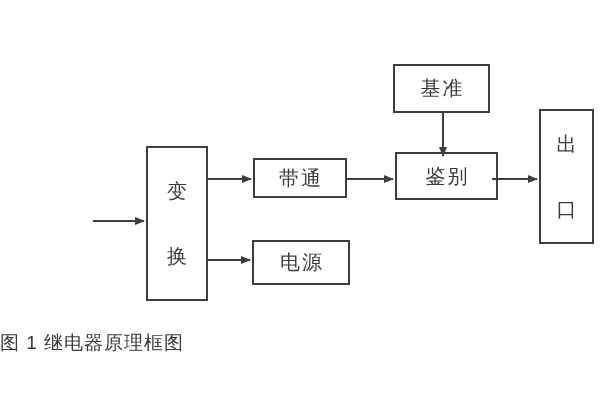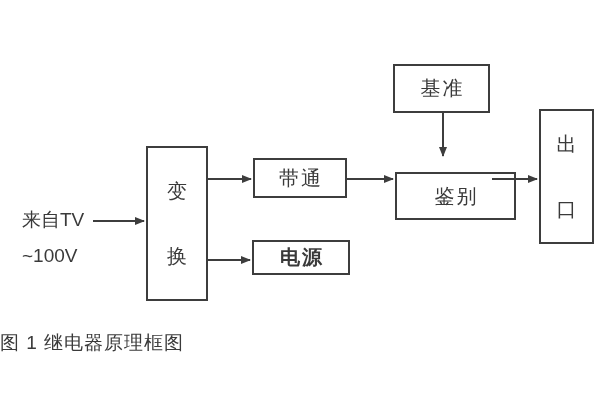--- a/index.html
+++ b/index.html
@@ -24,23 +24,23 @@
     padding-left:2px;
   }
   .block.vertical{
     flex-direction:column;
     gap:38px;
     letter-spacing:0;
     padding-left:0;
   }
   .block-transform{left:146px;top:146px;width:62px;height:155px;}
   .block-bandpass{left:253px;top:158px;width:94px;height:40px;}
-  .block-power{left:252px;top:240px;width:98px;height:35px;font-weight:bold;}
+  .block-power{left:252px;top:240px;width:98px;height:45px;}
   .block-reference{left:393px;top:64px;width:97px;height:49px;}
-  .block-discriminator{left:395px;top:172px;width:121px;height:48px;}
+  .block-discriminator{left:395px;top:152px;width:103px;height:48px;}
   .block-outlet{left:539px;top:109px;width:55px;height:135px;}
   .input-label{
     position:absolute;
     left:22px;top:202px;
     font-size:19px;
     line-height:36px;
     white-space:nowrap;
   }
   .caption{
     position:absolute;
@@ -55,24 +55,20 @@
     left:0;top:0;
     width:600px;height:400px;
     pointer-events:none;
   }
 </style>
 </head>
 <body>
 
 <div class="canvas">
 
-  <div class="input-label">
-    <div>来自TV</div>
-    <div>~100V</div>
-  </div>
 
   <div class="block vertical block-transform">
     <span>变</span>
     <span>换</span>
   </div>
 
   <div class="block block-bandpass">
     <span>带通</span>
   </div>
 

